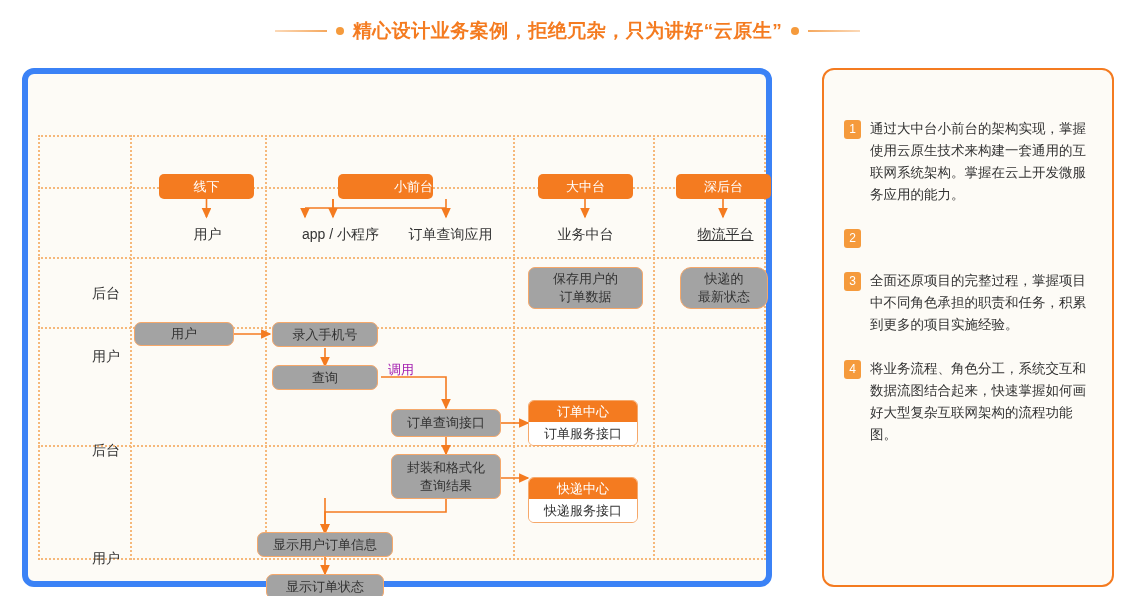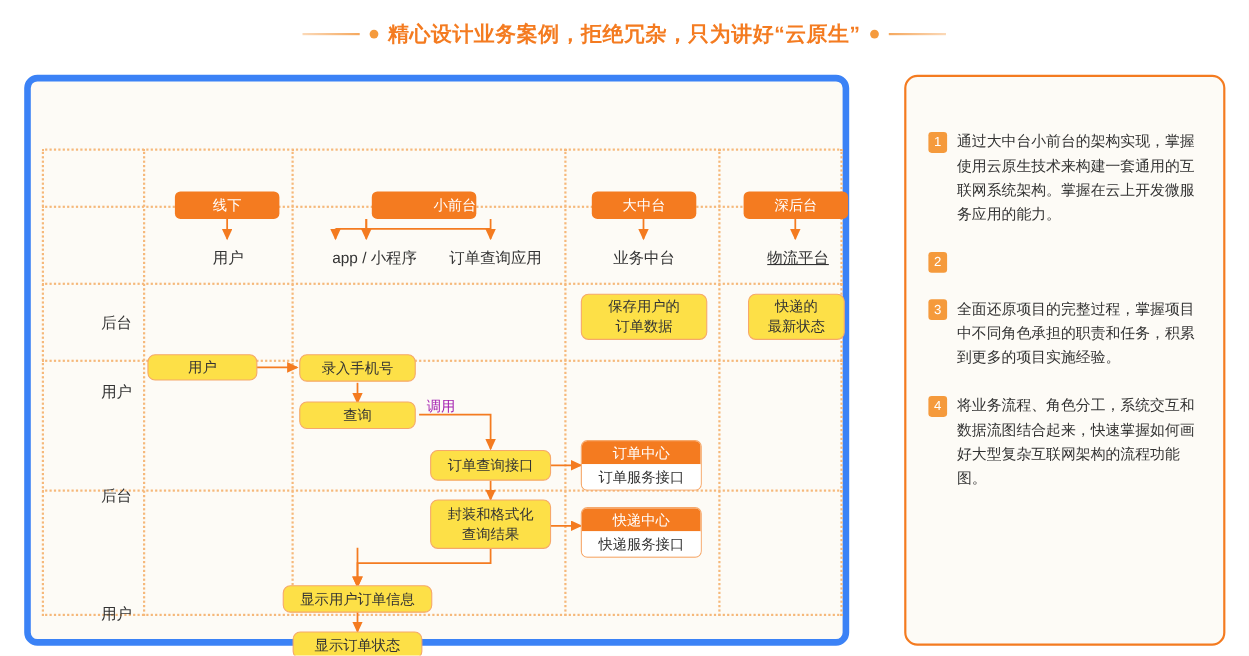--- a/index.html
+++ b/index.html
@@ -45,21 +45,21 @@
   
   .col-head{
     position:absolute;font-size:14px;color:#333;text-align:center;
   }
   
   .lane-label{
     position:absolute;font-size:14px;color:#333;text-align:center;width:92px;
   }
   
   .node{
-    position:absolute;background:#fde047;border:1.5px solid #F6A86A;border-radius:7px;
+    position:absolute;background:#a3a3a3;border:1.5px solid #F6A86A;border-radius:7px;
     display:flex;align-items:center;justify-content:center;text-align:center;
     font-size:13px;color:#333;line-height:1.35;box-sizing:border-box;
   }
   
   .svc{
     position:absolute;width:110px;height:46px;border:1.5px solid #F6A86A;
     border-radius:6px;overflow:hidden;box-sizing:border-box;background:#fff;
   }
   .svc-head{
     height:21px;line-height:21px;background:#F47B20;color:#fff;
@@ -170,21 +170,21 @@
       <path d="M277,134 L277,143"></path>
       <path d="M297,450 L297,459"></path>
     </g>
   </svg>
 
   <div class="node" style="left:500px;top:193px;width:115px;height:42px;">
     <span style="white-space:pre-line;">保存用户的
 订单数据</span>
   </div>
 
-  <div class="node" style="left:652px;top:193px;width:88px;height:42px;">
+  <div class="node" style="left:652px;top:193px;width:88px;height:42px;border-radius:11px;">
     <span style="white-space:pre-line;">快递的
 最新状态</span>
   </div>
 
   <div class="node" style="left:106px;top:248px;width:100px;height:24px;">
     <span>用户</span>
   </div>
 
   <div class="node" style="left:244px;top:248px;width:106px;height:25px;">
     <span>录入手机号</span>
@@ -209,21 +209,21 @@
 
   <div class="node" style="left:238px;top:500px;width:118px;height:25px;">
     <span>显示订单状态</span>
   </div>
 
   <div class="svc" style="left:500px;top:326px;">
     <div class="svc-head">订单中心</div>
     <div class="svc-body">订单服务接口</div>
   </div>
 
-  <div class="svc" style="left:500px;top:387px;">
+  <div class="svc" style="left:500px;top:403px;">
     <div class="svc-head">快递中心</div>
     <div class="svc-body">快递服务接口</div>
   </div>
 
   <div class="edge-label" style="left:360px;top:287px;">调用</div>
 
 </div>
 
 <div id="points-card">
   <div class="point">

